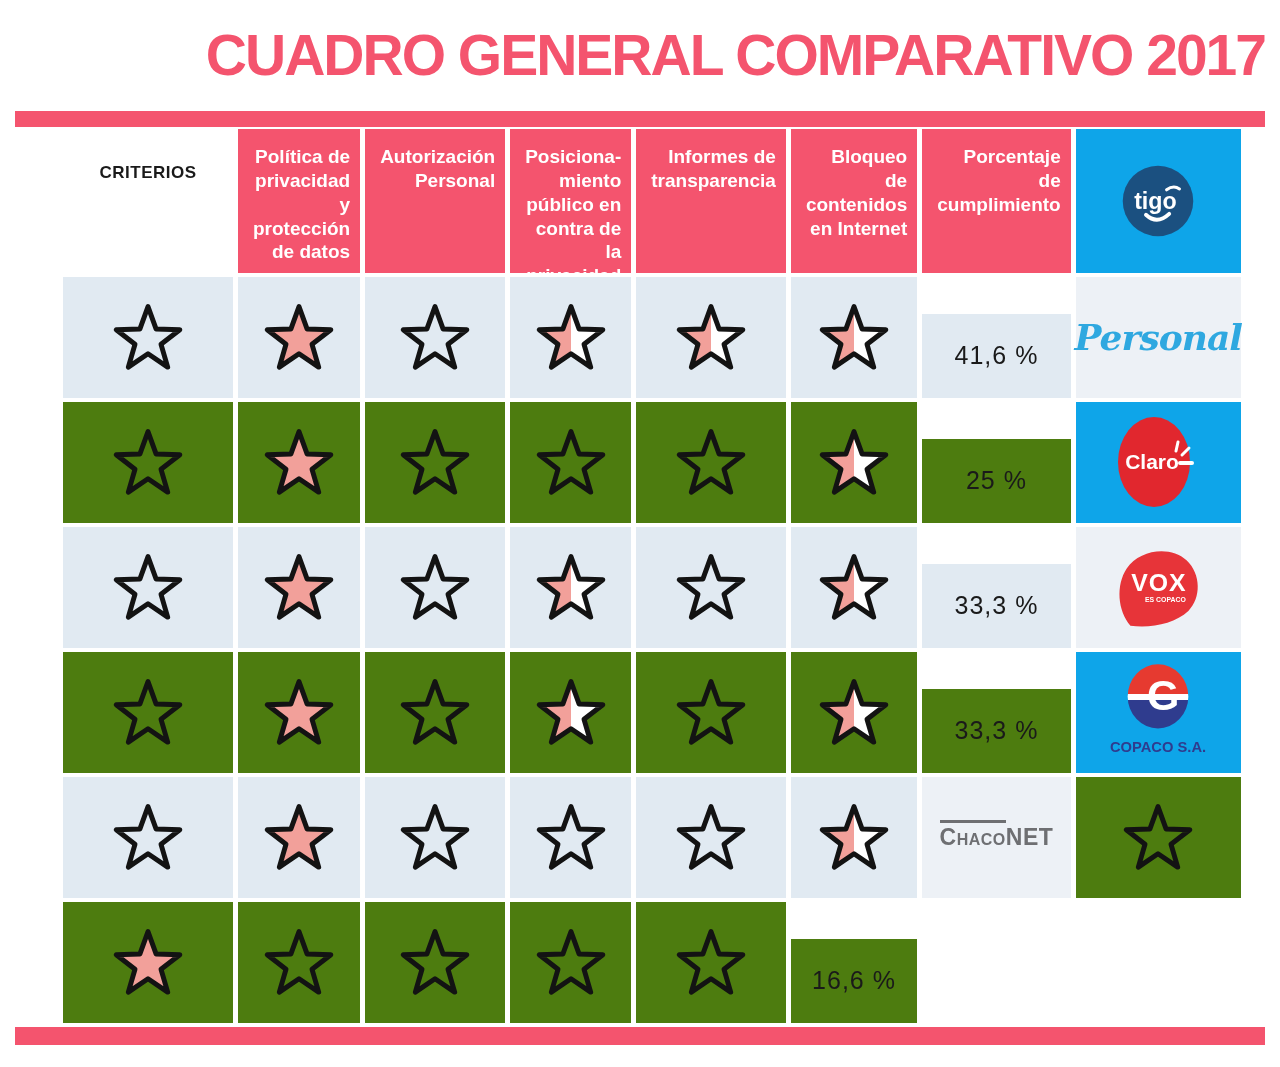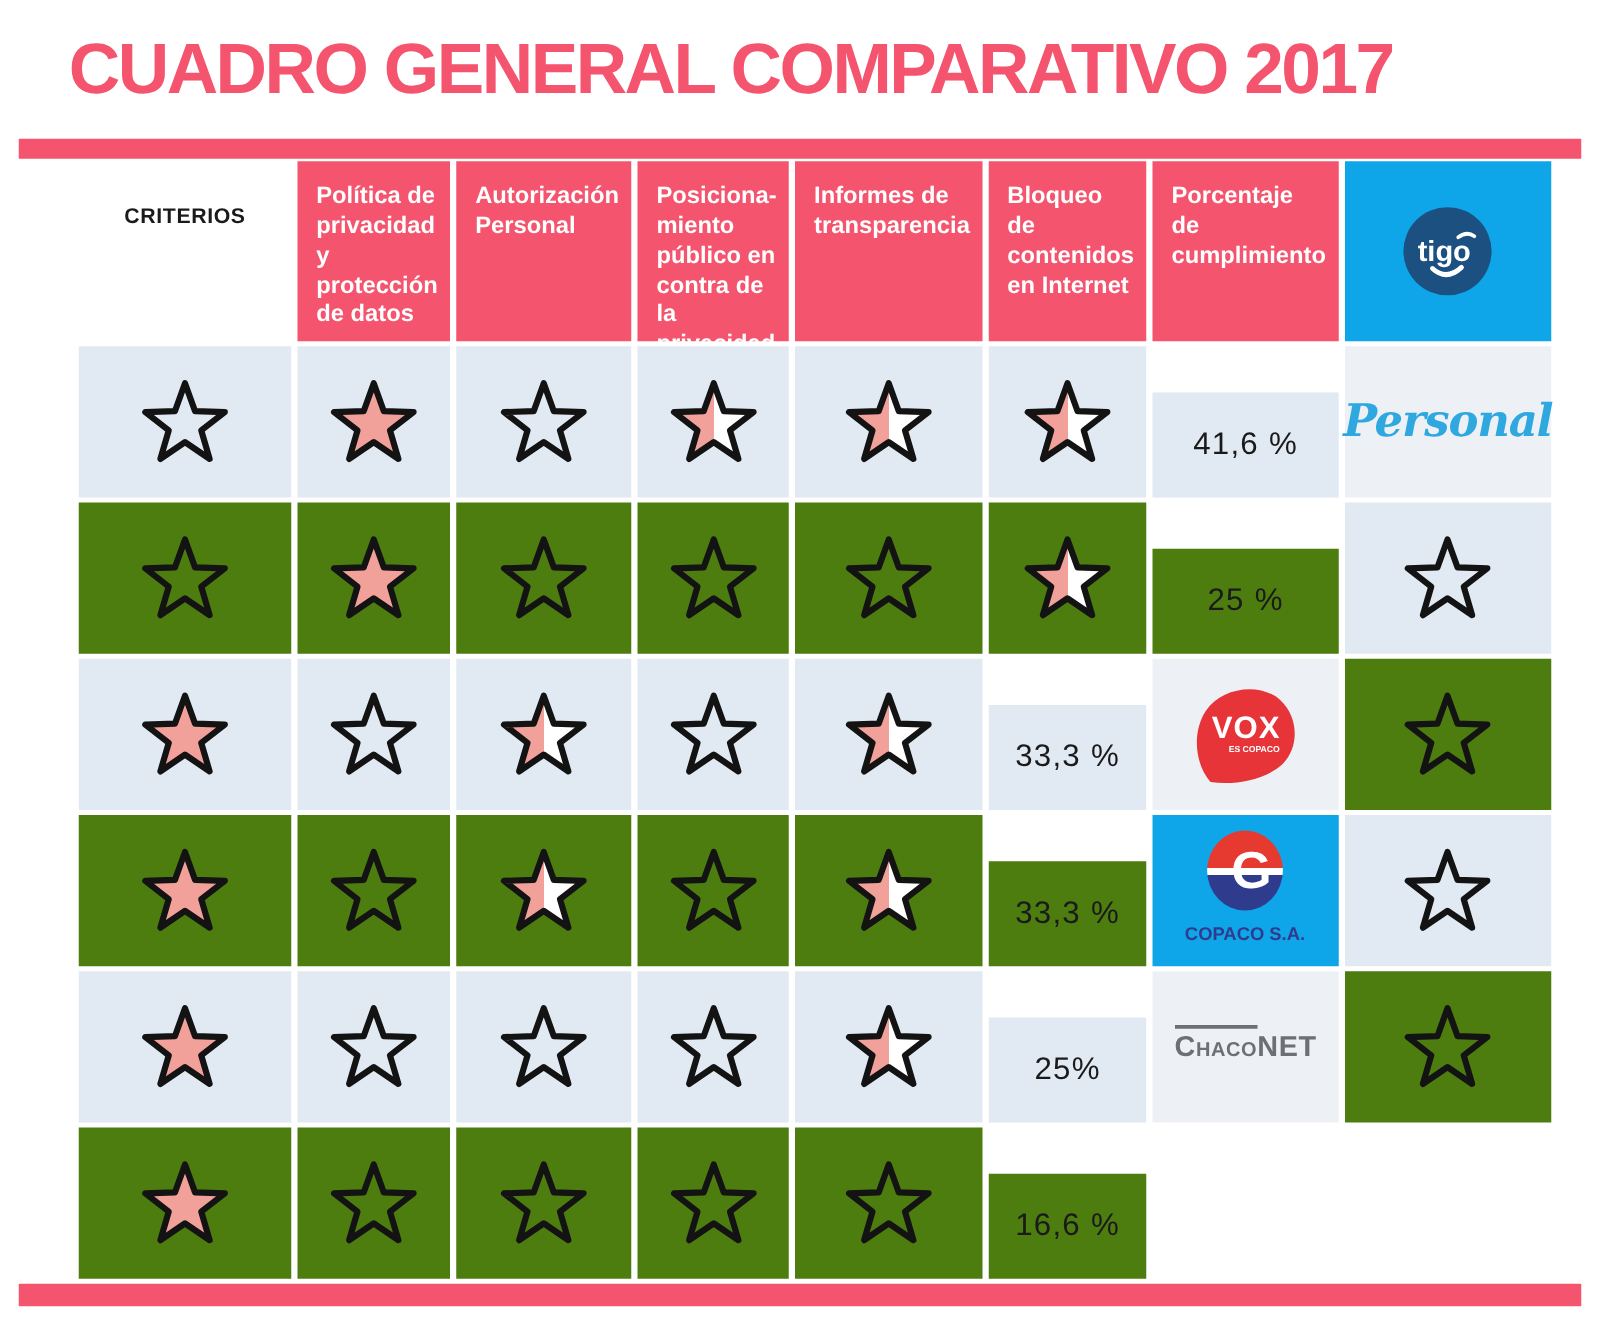--- a/index.html
+++ b/index.html
@@ -1,17 +1,17 @@
 <!DOCTYPE html>
 <html><head>
 <meta charset="utf-8">
 <style>
   html, body { margin: 0; padding: 0; background: #ffffff; }
   body { width: 1280px; height: 1067px; font-family: "Liberation Sans", sans-serif; }
-  .wrap { width: 1250px; margin-left: 15px; }
+  .wrap { width: 1250px; margin-left: 15px; text-align: right; }
   .page-title {
     font-size: 57px; font-weight: 800; letter-spacing: -2px;
     color: #F4546E; margin: 24px 0 0 40px; line-height: 1.1;
     font-family: "Liberation Sans", sans-serif;
   }
   .bar { width: 1250px; height: 16px; background: #F4546E; margin-top: 24px; }
   .bar.bottom { height: 18px; margin-top: 4px; }
   .grid {
     margin-top: 2px;
     display: grid;
@@ -135,20 +135,29 @@
         <svg width="76" height="76" viewBox="0 0 100 100">
     <polygon points="50,10 60.6,39.4 91.9,40.4 67.1,59.6 75.9,89.6 50,72 24.1,89.6 32.9,59.6 8.2,40.4 39.4,39.4" fill="none" stroke="#131313" stroke-width="6.5" stroke-linejoin="round"></polygon>
         </svg>
       </div>
       <div class="cell star-even">
         <svg width="76" height="76" viewBox="0 0 100 100">
     <polygon points="50,10 60.6,39.4 91.9,40.4 67.1,59.6 75.9,89.6 50,72 24.1,89.6 32.9,59.6 8.2,40.4 39.4,39.4" fill="url(#halfFill)" stroke="#131313" stroke-width="6.5" stroke-linejoin="round"></polygon>
         </svg>
       </div>
       <div class="cell pct star-even">25 %</div>
+      <div class="cell logo-odd">
+        <svg width="84" height="96" viewBox="0 0 84 96">
+      <ellipse cx="38" cy="48" rx="36" ry="45" fill="#E1272E"></ellipse>
+      <text x="36" y="55" text-anchor="middle" font-size="21" font-weight="bold" fill="#fff" font-family="'Liberation Sans',sans-serif">Claro</text>
+      <path d="M64 49 L76 49" stroke="#fff" stroke-width="4" stroke-linecap="round"></path>
+      <path d="M66 41 L73 34" stroke="#fff" stroke-width="3" stroke-linecap="round"></path>
+      <path d="M60 37 L62 28" stroke="#fff" stroke-width="3" stroke-linecap="round"></path>
+        </svg>
+      </div>
       <div class="cell star-odd">
         <svg width="76" height="76" viewBox="0 0 100 100">
     <polygon points="50,10 60.6,39.4 91.9,40.4 67.1,59.6 75.9,89.6 50,72 24.1,89.6 32.9,59.6 8.2,40.4 39.4,39.4" fill="none" stroke="#131313" stroke-width="6.5" stroke-linejoin="round"></polygon>
         </svg>
       </div>
       <div class="cell star-odd">
         <svg width="76" height="76" viewBox="0 0 100 100">
     <polygon points="50,10 60.6,39.4 91.9,40.4 67.1,59.6 75.9,89.6 50,72 24.1,89.6 32.9,59.6 8.2,40.4 39.4,39.4" fill="#F2A09A" stroke="#131313" stroke-width="6.5" stroke-linejoin="round"></polygon>
         </svg>
       </div>
@@ -249,21 +258,20 @@
       <div class="cell star-odd">
         <svg width="76" height="76" viewBox="0 0 100 100">
     <polygon points="50,10 60.6,39.4 91.9,40.4 67.1,59.6 75.9,89.6 50,72 24.1,89.6 32.9,59.6 8.2,40.4 39.4,39.4" fill="none" stroke="#131313" stroke-width="6.5" stroke-linejoin="round"></polygon>
         </svg>
       </div>
       <div class="cell star-odd">
         <svg width="76" height="76" viewBox="0 0 100 100">
     <polygon points="50,10 60.6,39.4 91.9,40.4 67.1,59.6 75.9,89.6 50,72 24.1,89.6 32.9,59.6 8.2,40.4 39.4,39.4" fill="url(#halfFill)" stroke="#131313" stroke-width="6.5" stroke-linejoin="round"></polygon>
         </svg>
       </div>
-      <div class="cell pct star-odd">25%</div>
       <div class="cell logo-even">
         <div class="chaconet-logo">
       <span class="part1">Chaco</span><span class="part2">NET</span></div>
       </div>
       <div class="cell star-even">
         <svg width="76" height="76" viewBox="0 0 100 100">
     <polygon points="50,10 60.6,39.4 91.9,40.4 67.1,59.6 75.9,89.6 50,72 24.1,89.6 32.9,59.6 8.2,40.4 39.4,39.4" fill="none" stroke="#131313" stroke-width="6.5" stroke-linejoin="round"></polygon>
         </svg>
       </div>
       <div class="cell star-even">

